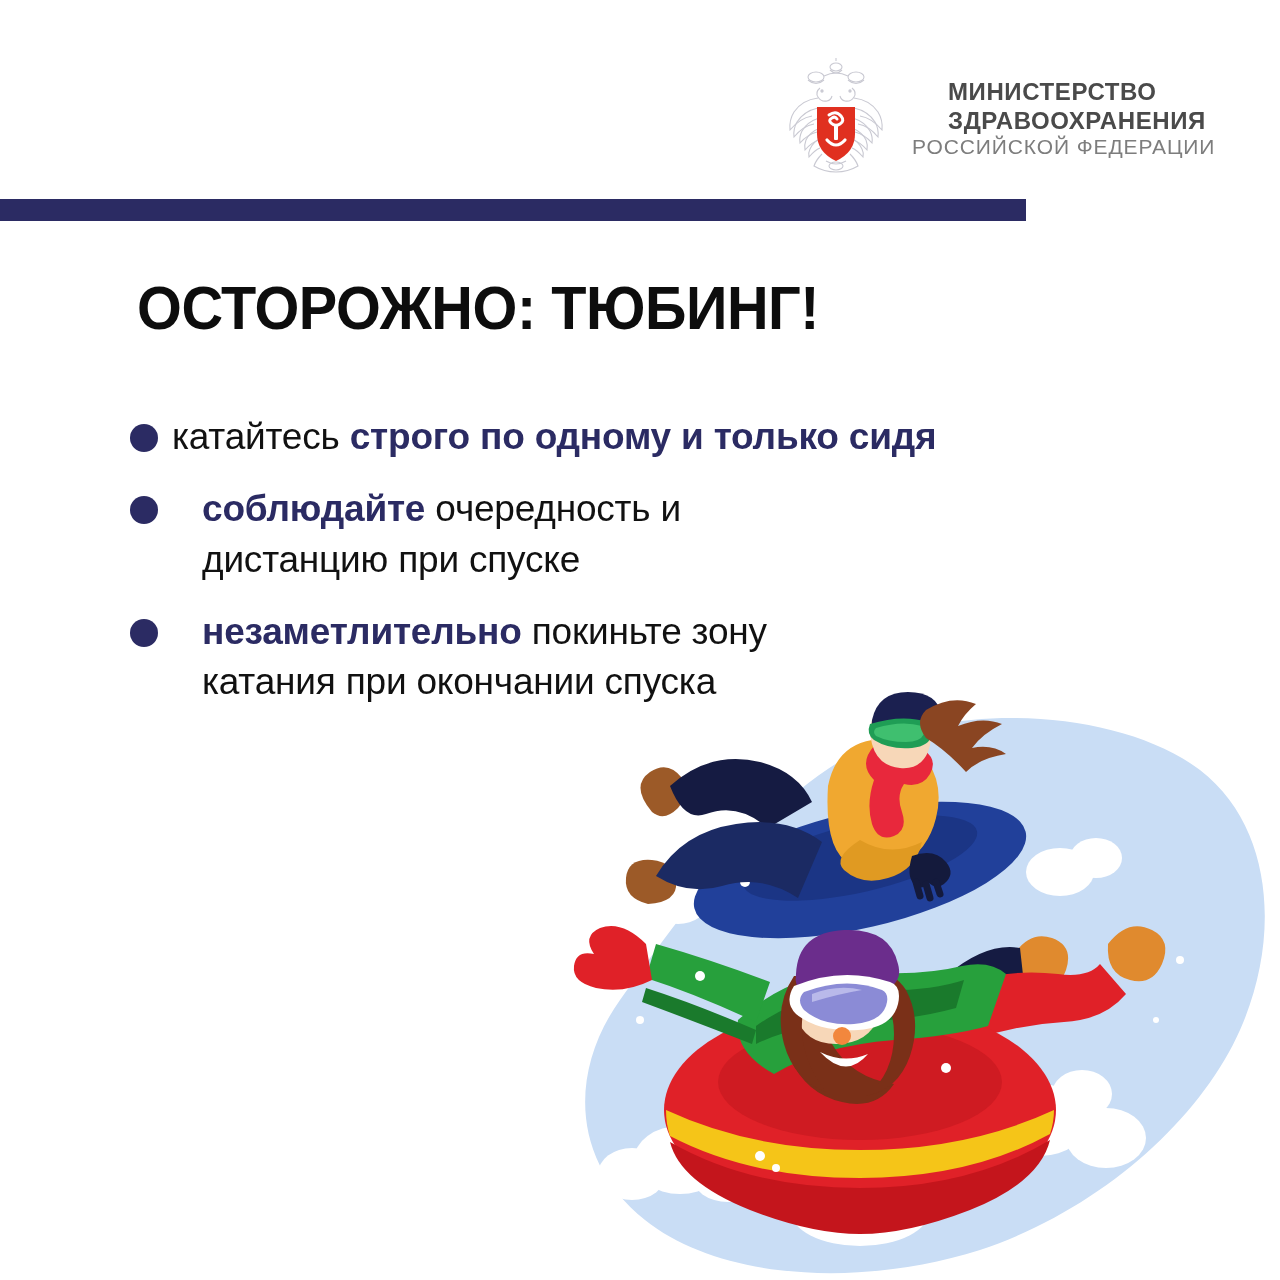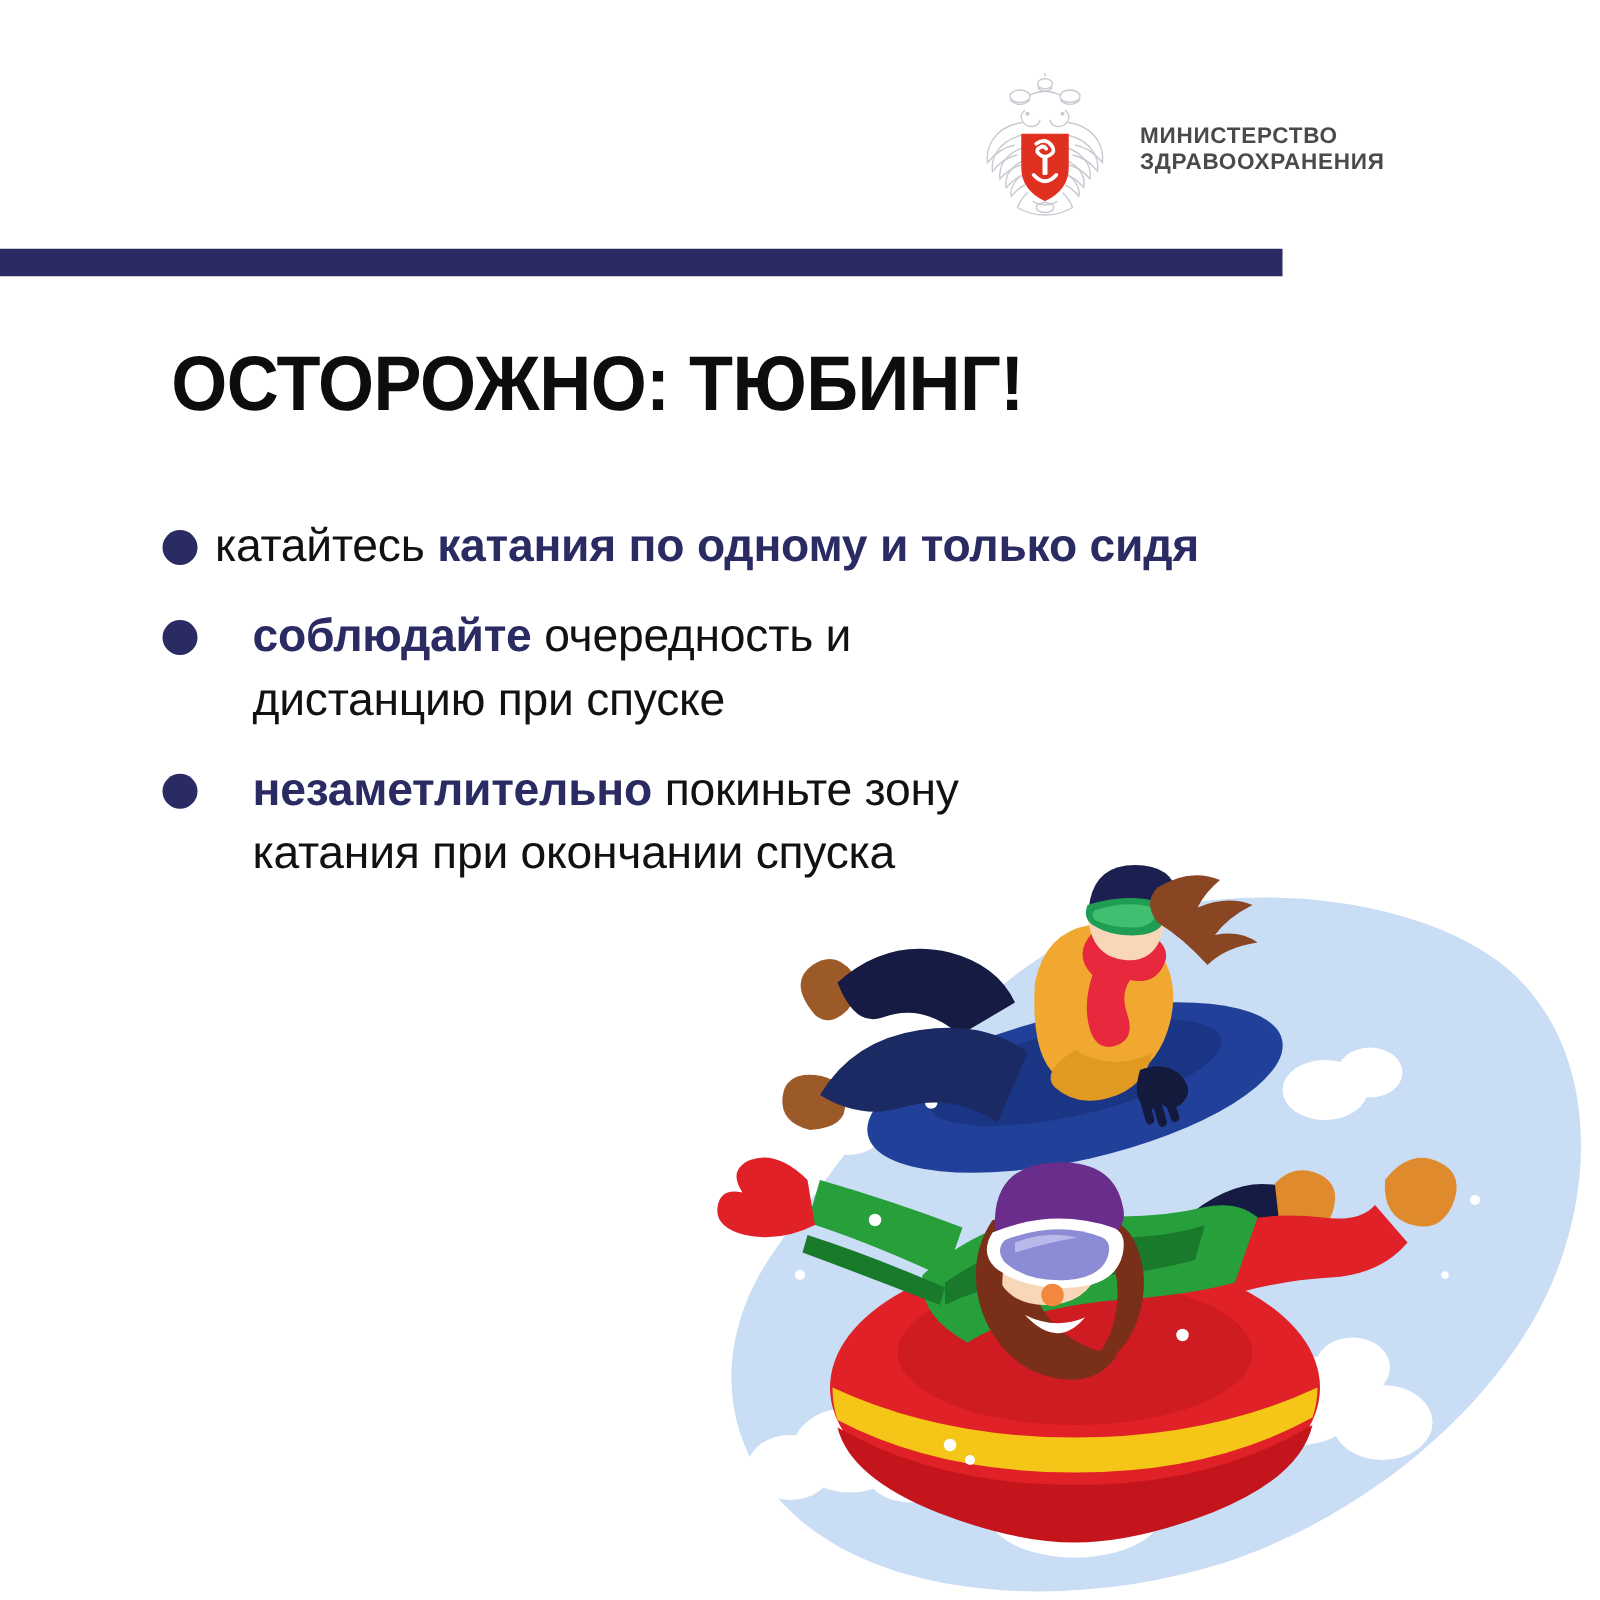--- a/index.html
+++ b/index.html
@@ -38,25 +38,26 @@
   }
   .crest svg { display: block; width: 108px; height: 118px; }
   .logo-text {
     display: flex;
     flex-direction: column;
     justify-content: center;
     line-height: 1.18;
     padding-top: 4px;
   }
   .logo-line-1, .logo-line-2 {
-    font-size: 18px;
+    font-size: 24px;
     font-weight: 700;
     letter-spacing: 0.6px;
     color: #4a4a4a;
     white-space: nowrap;
+    margin-left: 36px;
   }
   .logo-line-3 {
     font-size: 21px;
     font-weight: 400;
     letter-spacing: 0.9px;
     color: #7d7d7d;
     white-space: nowrap;
   }
 
   
@@ -178,36 +179,37 @@
           <path d="M47 57 q7 -5 12 1 q4 5 -1 8 q-5 3 -9 -1 q-3 -3 1 -5 q3 -2 5 1" fill="none" stroke="#ffffff" stroke-width="3" stroke-linecap="round"></path>
           <rect x="52" y="66" width="4" height="16" rx="1"></rect>
           <path d="M45 82 q9 10 18 0" fill="none" stroke="#ffffff" stroke-width="3.2" stroke-linecap="round"></path>
         </g>
       </svg>
     </div>
 
     <div class="logo-text">
       <div class="logo-line-1">МИНИСТЕРСТВО</div>
       <div class="logo-line-2">ЗДРАВООХРАНЕНИЯ</div>
+      <div class="logo-line-3">РОССИЙСКОЙ ФЕДЕРАЦИИ</div>
     </div>
 
   </div>
 </div>
 
 <div class="divider"></div>
 
 <div class="title">ОСТОРОЖНО: ТЮБИНГ!</div>
 
 <div class="bullets">
 
 
   <div class="bullet-row">
     <span class="dot"></span>
     <div class="bullet-text">
-      <span>катайтесь </span><b>катания по одному и только сидя</b><span></span>
+      <span>катайтесь </span><b>строго по одному и только сидя</b><span></span>
     </div>
   </div>
 
   <div class="bullet-row row-narrow">
     <span class="dot"></span>
     <div class="bullet-text">
       <span></span><b>соблюдайте</b><span> очередность и дистанцию при спуске</span>
     </div>
   </div>
 

